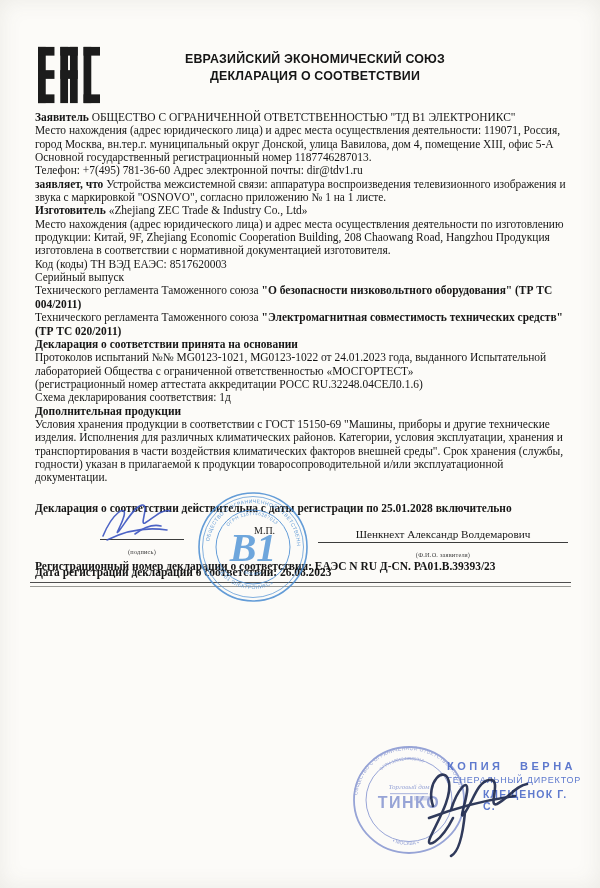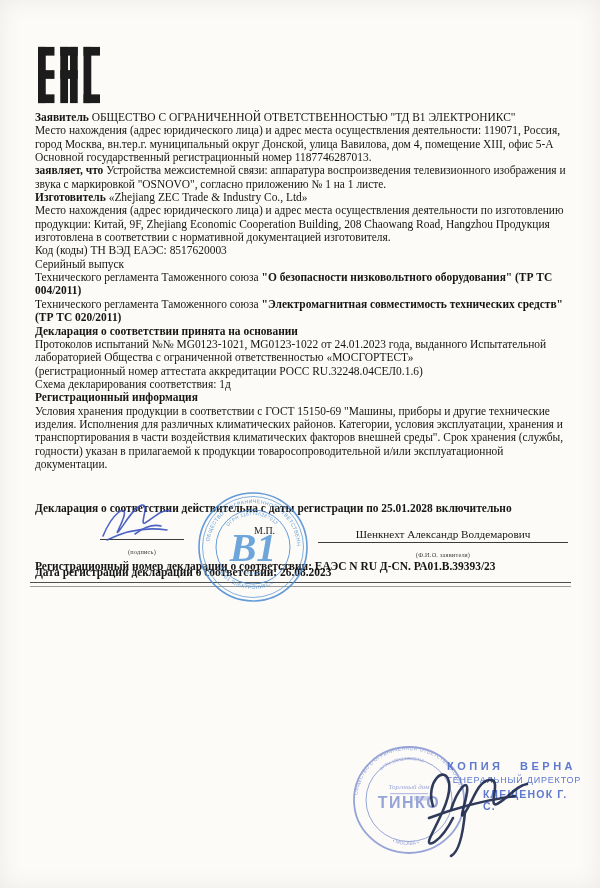--- a/index.html
+++ b/index.html
@@ -61,37 +61,42 @@
       <rect x="33" y="0" width="8" height="58"></rect>
       <rect x="23" y="0" width="18" height="9"></rect>
       <rect x="23" y="24" width="18" height="9"></rect>
 
       <rect x="47" y="0" width="8" height="58"></rect>
       <rect x="47" y="0" width="17" height="9"></rect>
       <rect x="47" y="49" width="17" height="9"></rect>
     </g>
   </svg>
 
+  <div class="title">
+    <div>ЕВРАЗИЙСКИЙ ЭКОНОМИЧЕСКИЙ СОЮЗ</div>
+    <div>ДЕКЛАРАЦИЯ О СООТВЕТСТВИИ</div>
+  </div>
 
   <div class="bodytext">
     <p><b>Заявитель</b><span> ОБЩЕСТВО С ОГРАНИЧЕННОЙ ОТВЕТСТВЕННОСТЬЮ "ТД В1 ЭЛЕКТРОНИКС"</span></p>
     <p><span>Место нахождения (адрес юридического лица) и адрес места осуществления деятельности: 119071, Россия, город Москва, вн.тер.г. муниципальный округ Донской, улица Вавилова, дом 4, помещение XIII, офис 5-А</span></p>
     <p><span>Основной государственный регистрационный номер 1187746287013.</span></p>
+    <p><span>Телефон: +7(495) 781-36-60 Адрес электронной почты: dir@tdv1.ru</span></p>
     <p><b>заявляет, что</b><span> Устройства межсистемной связи: аппаратура воспроизведения телевизионного изображения и звука с маркировкой "OSNOVO", согласно приложению № 1 на 1 листе.</span></p>
     <p><b>Изготовитель</b><span> «Zhejiang ZEC Trade &amp; Industry Co., Ltd»</span></p>
     <p><span>Место нахождения (адрес юридического лица) и адрес места осуществления деятельности по изготовлению продукции: Китай, 9F, Zhejiang Economic Cooperation Building, 208 Chaowang Road, Hangzhou Продукция изготовлена в соответствии с нормативной документацией изготовителя.</span></p>
     <p><span>Код (коды) ТН ВЭД ЕАЭС: 8517620003</span></p>
     <p><span>Серийный выпуск</span></p>
     <p><span>Технического регламента Таможенного союза </span><b>"О безопасности низковольтного оборудования" (ТР ТС 004/2011)</b></p>
     <p><span>Технического регламента Таможенного союза </span><b>"Электромагнитная совместимость технических средств" (ТР ТС 020/2011)</b></p>
     <p><b>Декларация о соответствии принята на основании</b></p>
     <p><span>Протоколов испытаний №№ MG0123-1021, MG0123-1022 от 24.01.2023 года, выданного Испытательной лабораторией Общества с ограниченной ответственностью «МОСГОРТЕСТ»</span></p>
     <p><span>(регистрационный номер аттестата аккредитации РОСС RU.32248.04СЕЛ0.1.6)</span></p>
     <p><span>Схема декларирования соответствия: 1д</span></p>
-    <p><b>Регистрационный информация</b></p>
+    <p><b>Дополнительная продукции</b></p>
     <p><span>Условия хранения продукции в соответствии с ГОСТ 15150-69 "Машины, приборы и другие технические изделия. Исполнения для различных климатических районов. Категории, условия эксплуатации, хранения и транспортирования в части воздействия климатических факторов внешней среды". Срок хранения (службы, годности) указан в прилагаемой к продукции товаросопроводительной и/или эксплуатационной документации.</span></p>
   </div>
 
   <div class="validity">Декларация о соответствии действительна с даты регистрации по 25.01.2028 включительно</div>
 
   <div class="sigline">
     <span class="caption">(подпись)</span>
   </div>
   <div class="mp">М.П.</div>
   <div class="fio">Шенкнехт Александр Волдемарович</div>

